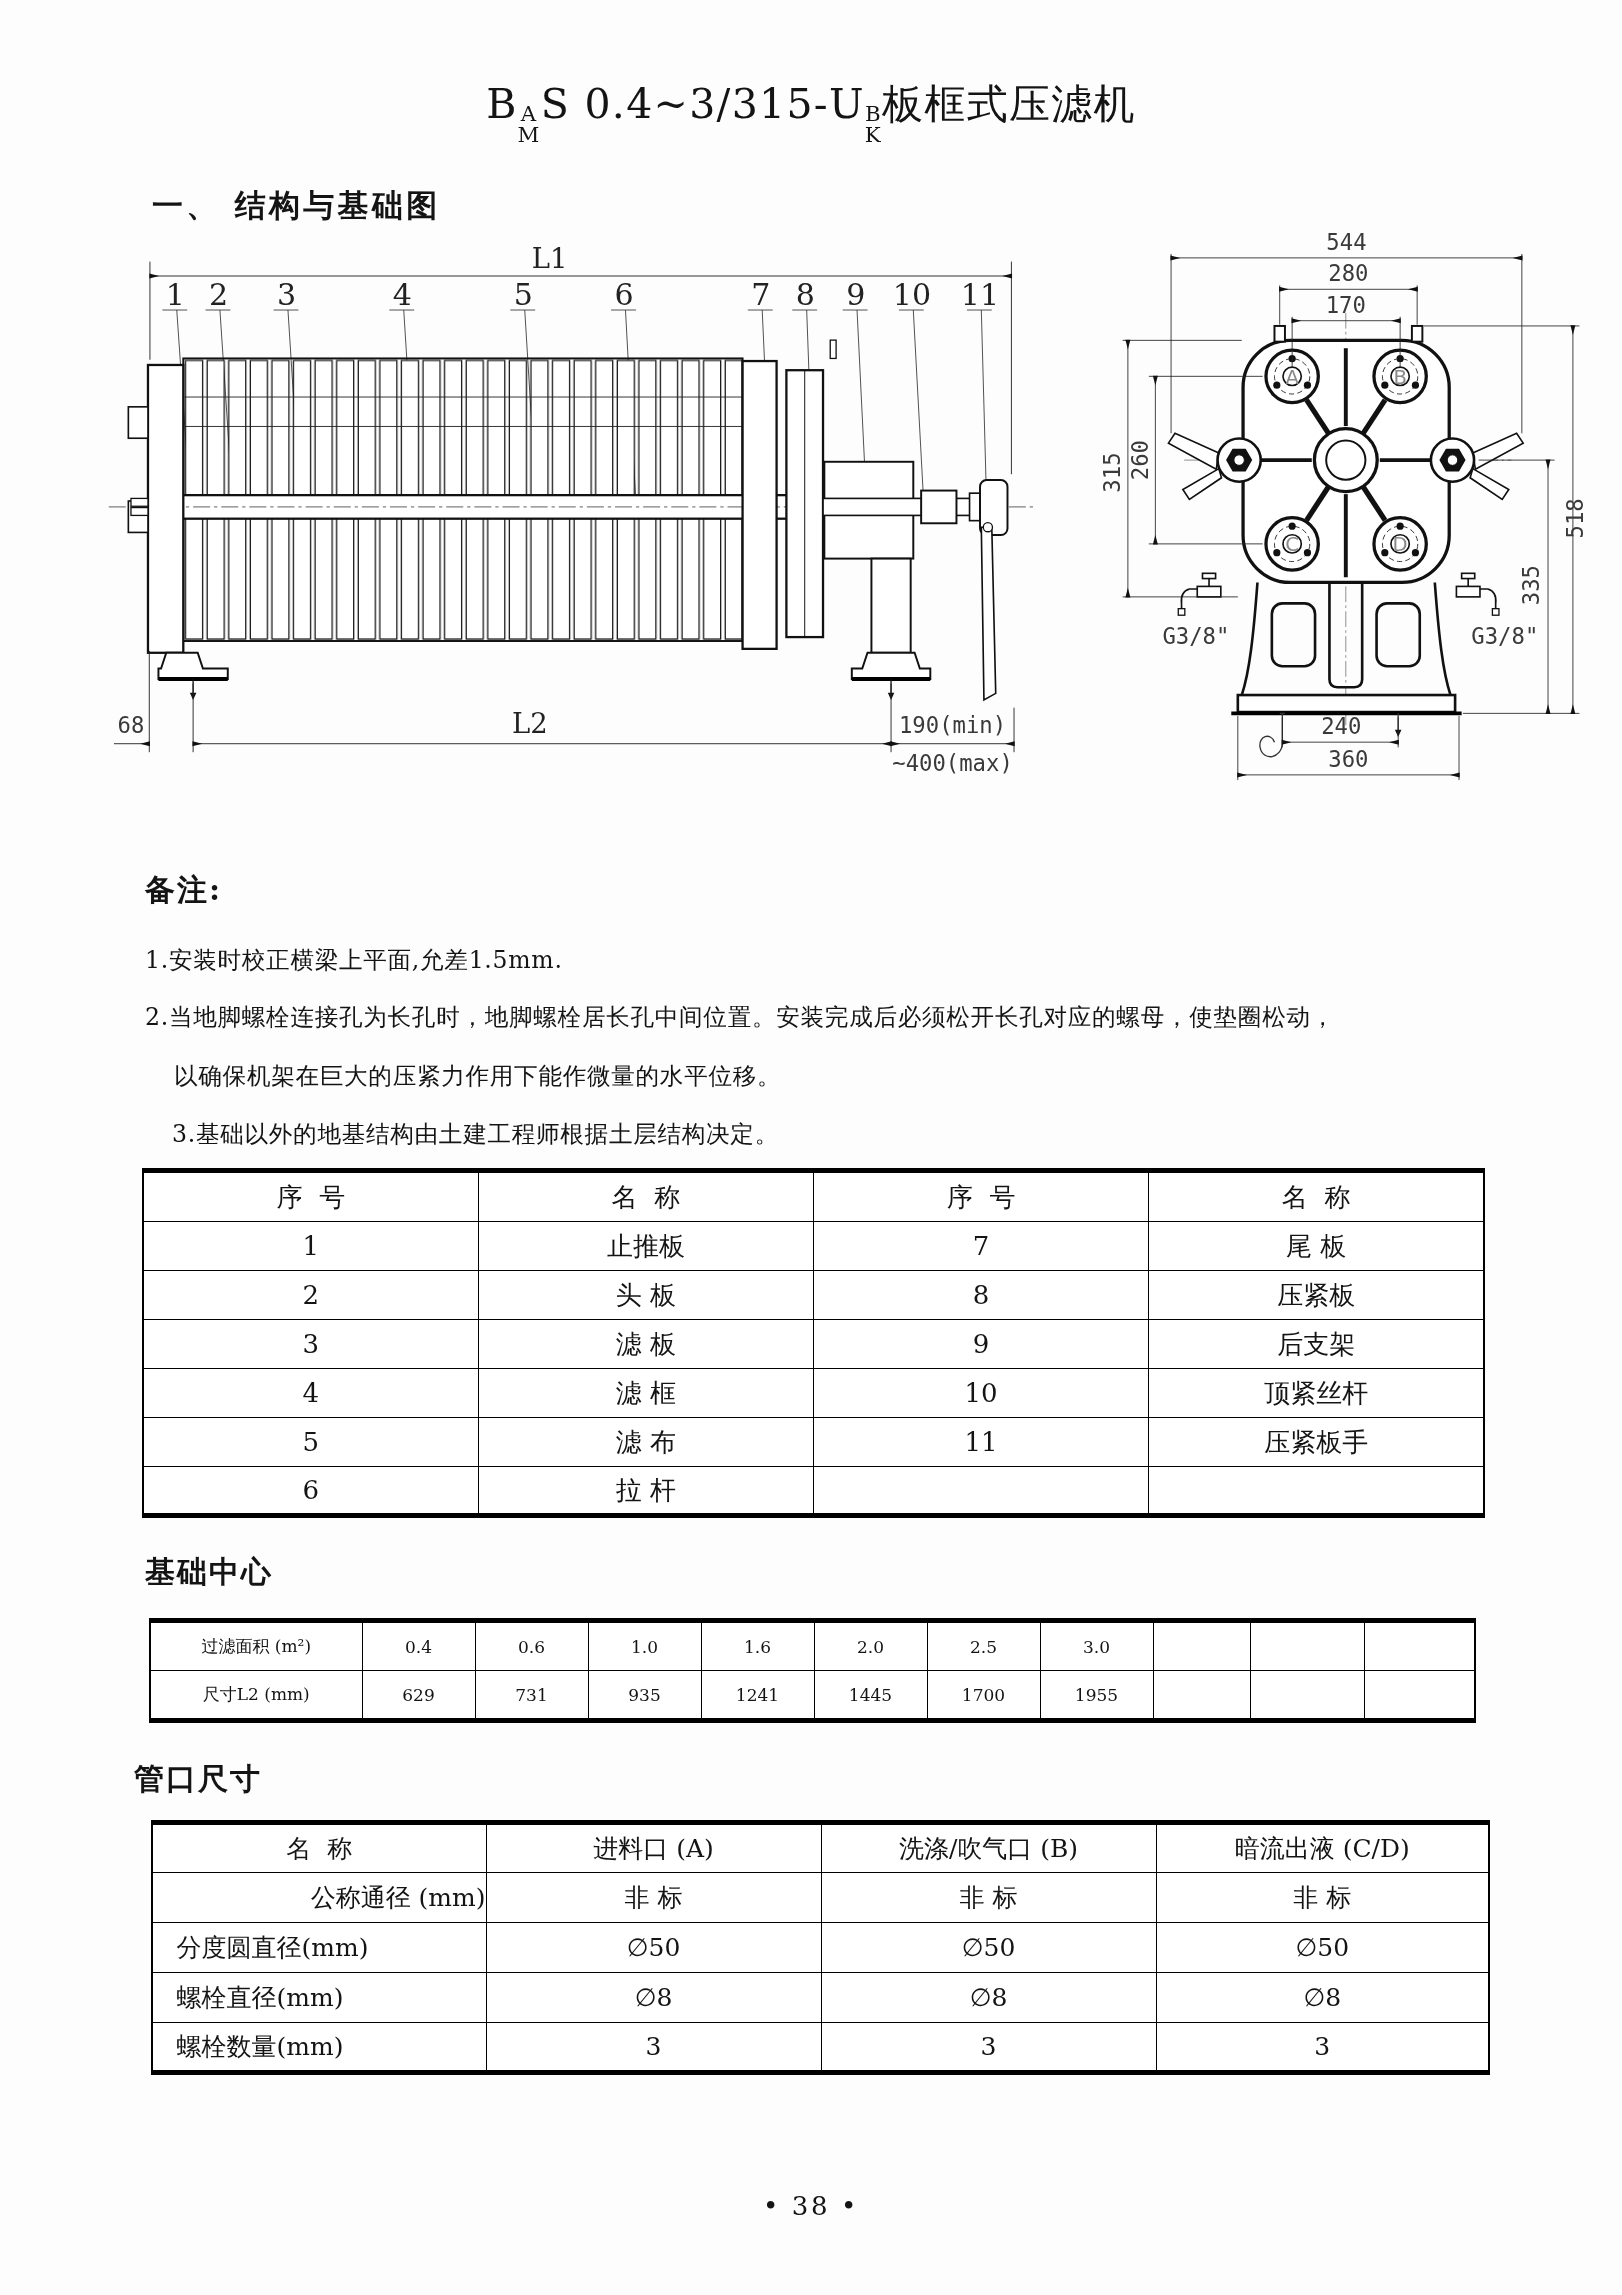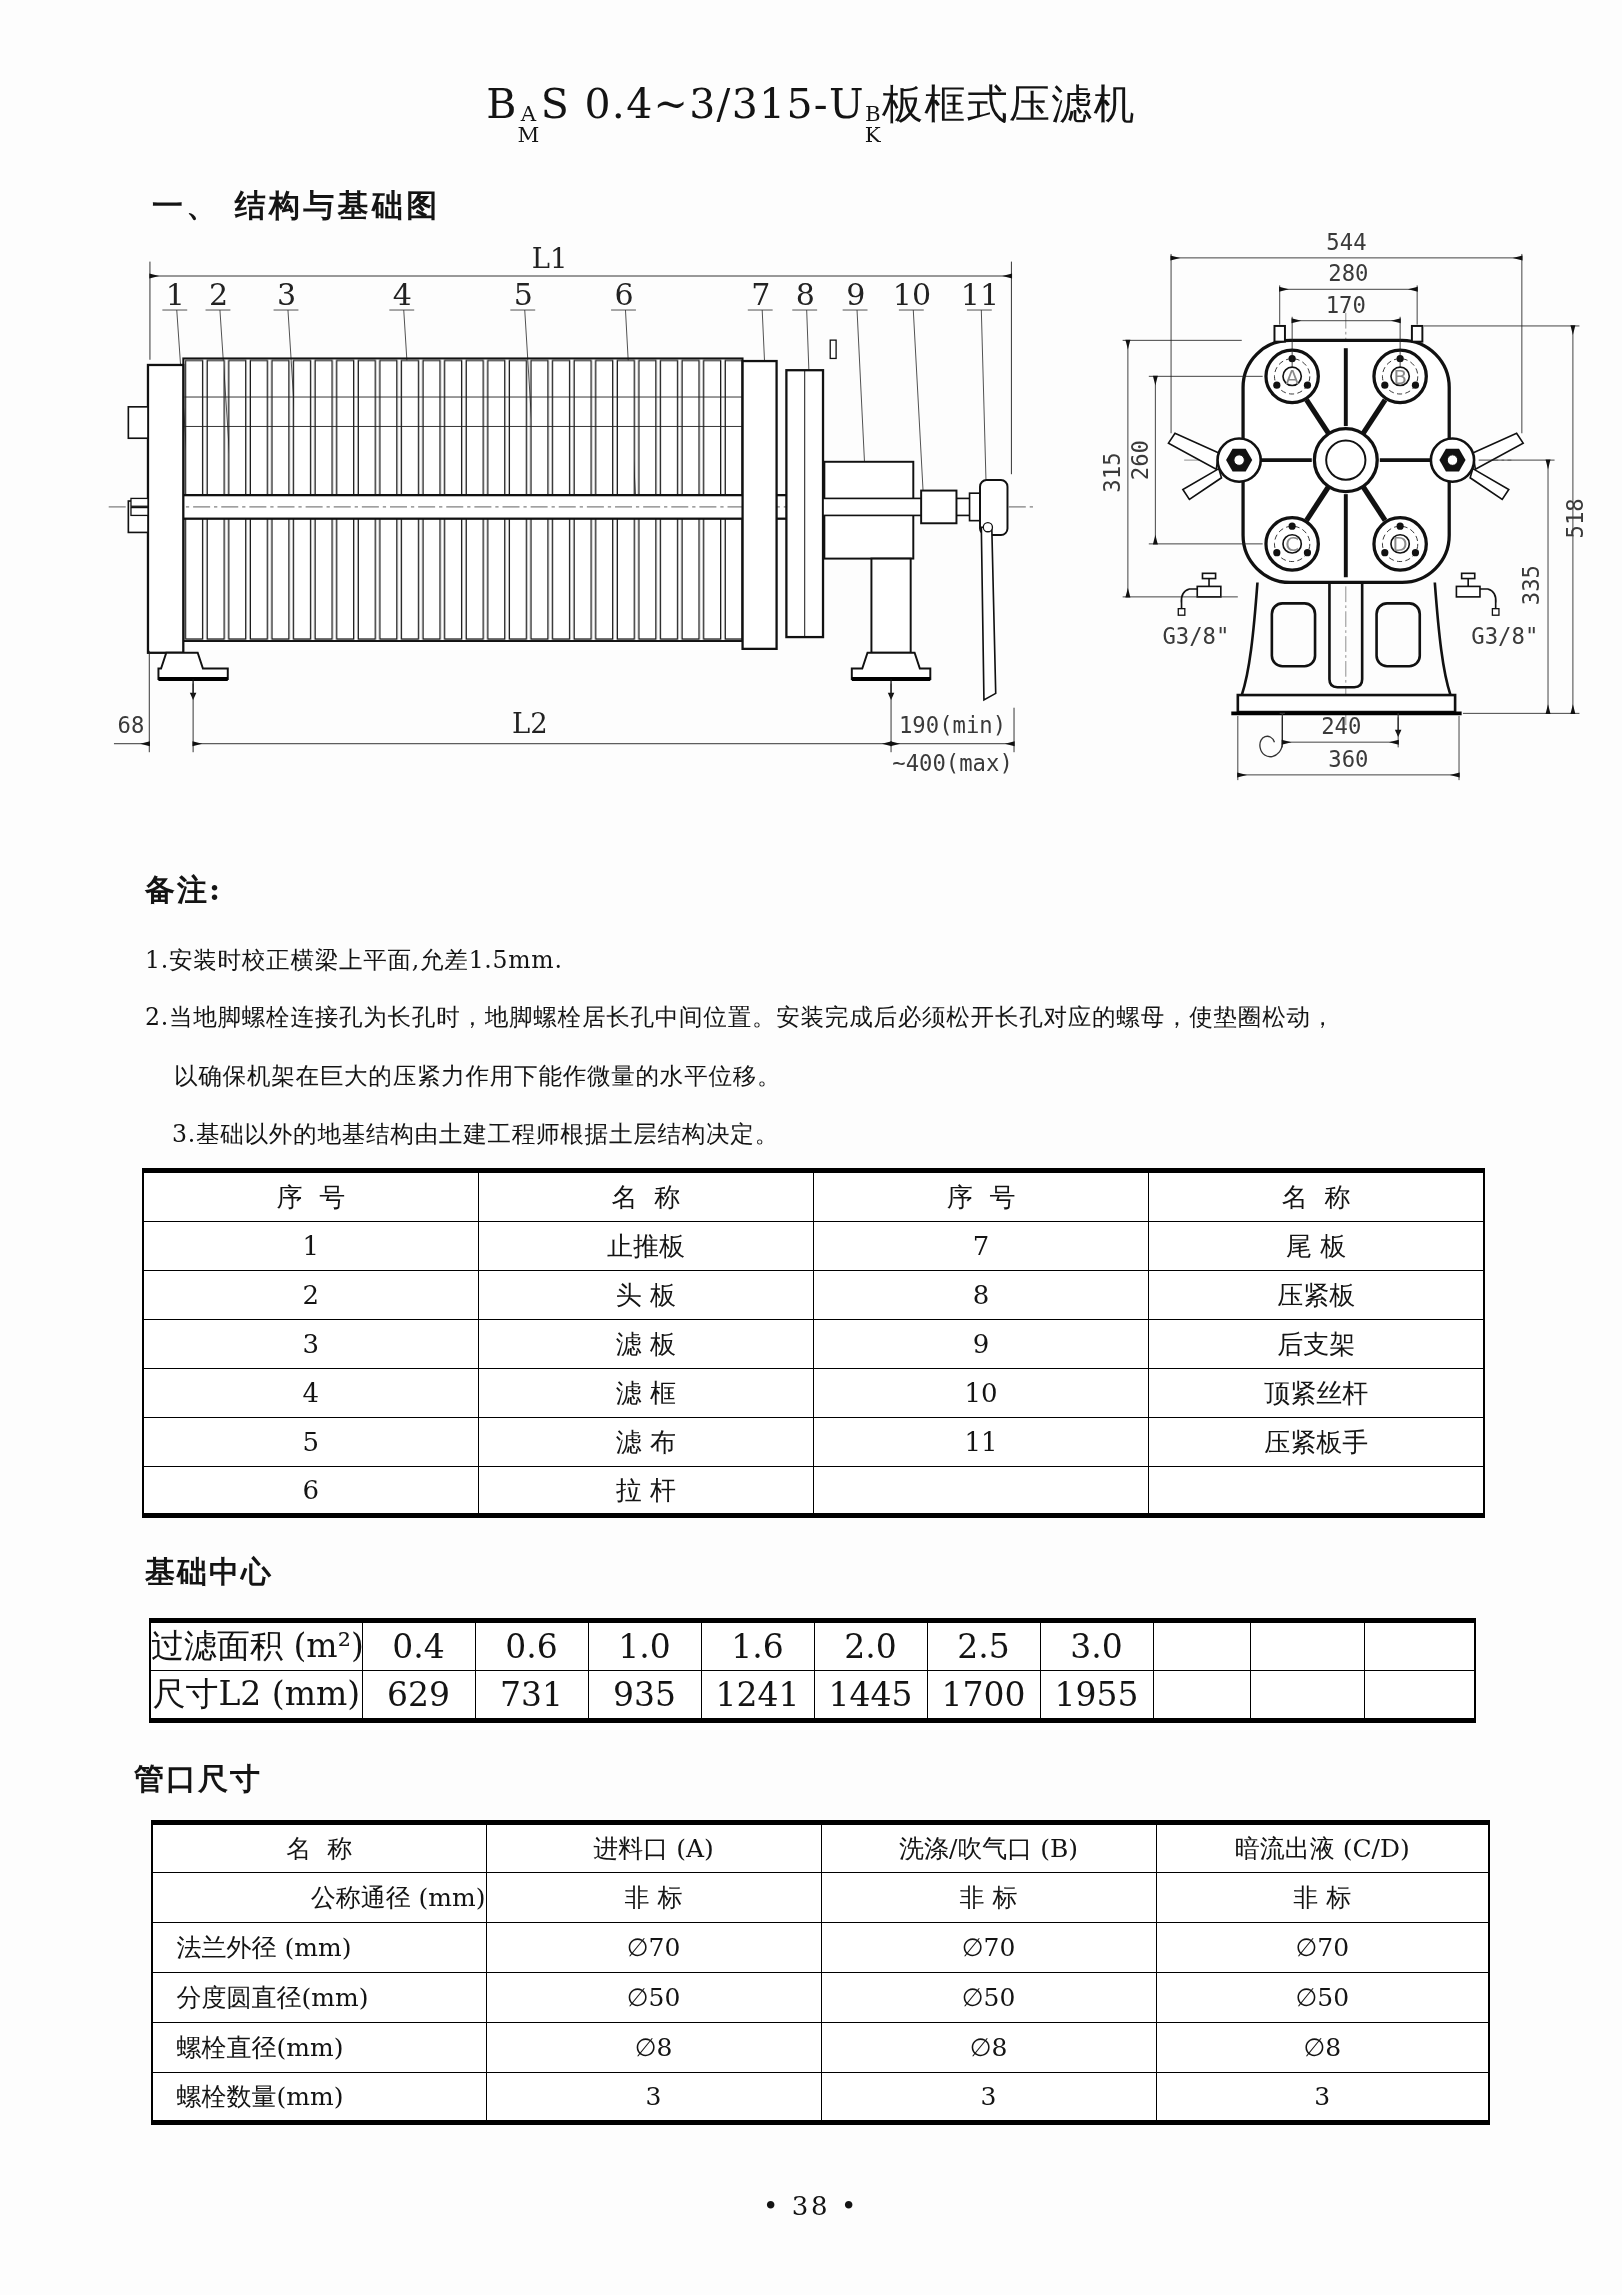--- a/index.html
+++ b/index.html
@@ -14,21 +14,21 @@
   
   .note-line{font-size:23.6px;letter-spacing:0.7px;white-space:nowrap;}
   .indent{padding-left:29px;}
   
   table{border-collapse:collapse;table-layout:fixed;background:#fff;}
   table.doc{border:2.6px solid #000;border-top-width:5.9px;border-bottom-width:5.9px;}
   .doc td,.doc th{border:1.3px solid #000;text-align:center;vertical-align:middle;font-weight:normal;white-space:pre;padding:0;}
   .parts{left:142px;top:1168px;width:1343px;font-size:26px;}
   .parts tr{height:49px;}
   .parts tr.hd{height:51px;}
-  .found{left:149px;top:1618px;width:1327px;font-size:33px;}
+  .found{left:149px;top:1618px;width:1327px;font-size:17px;}
   .found tr{height:50px;}
   .pipe{left:151px;top:1820px;width:1339px;font-size:25px;}
   .pipe tr{height:50px;}
   
   .footer{font-size:22px;font-weight:600;letter-spacing:0.3px;white-space:nowrap;}
   .pagenum{top:2191px;left:0;width:100%;text-align:center;font-size:26px;letter-spacing:2.6px;}
   
   .dimtxt{font-family:"DejaVu Sans Mono",monospace;font-size:34px;fill:#3a3a3a;}
   .dimbig{font-family:"DejaVu Serif",serif;font-size:42px;fill:#222;}
   .callout{font-family:"DejaVu Serif",serif;font-size:46px;fill:#222;}
@@ -433,26 +433,20 @@
       <th>洗涤/吹气口 (B)</th>
       <th>暗流出液 (C/D)</th>
     </tr>
     <tr>
       <td style="text-align:right;padding-left:21px;margin-left:41px;">公称通径 (mm)</td>
       <td>非 标</td>
       <td>非 标</td>
       <td>非 标</td>
     </tr>
     <tr>
-      <td style="text-align:left;padding-left:23.6px;">法兰外径 (mm)</td>
-      <td>∅70</td>
-      <td>∅70</td>
-      <td>∅70</td>
-    </tr>
-    <tr>
       <td style="text-align:left;padding-left:23.6px;">分度圆直径(mm)</td>
       <td>∅50</td>
       <td>∅50</td>
       <td>∅50</td>
     </tr>
     <tr>
       <td style="text-align:left;padding-left:23.6px;">螺栓直径(mm)</td>
       <td>∅8</td>
       <td>∅8</td>
       <td>∅8</td>

